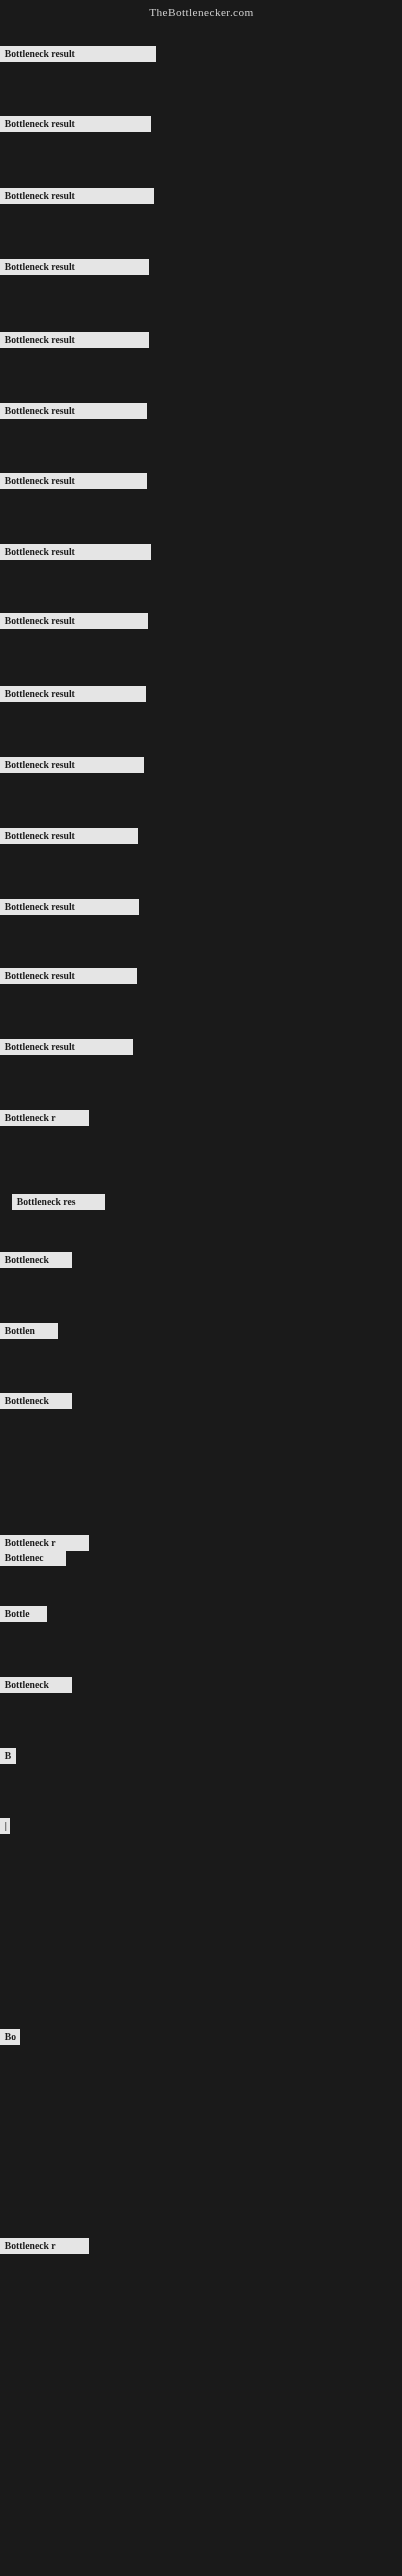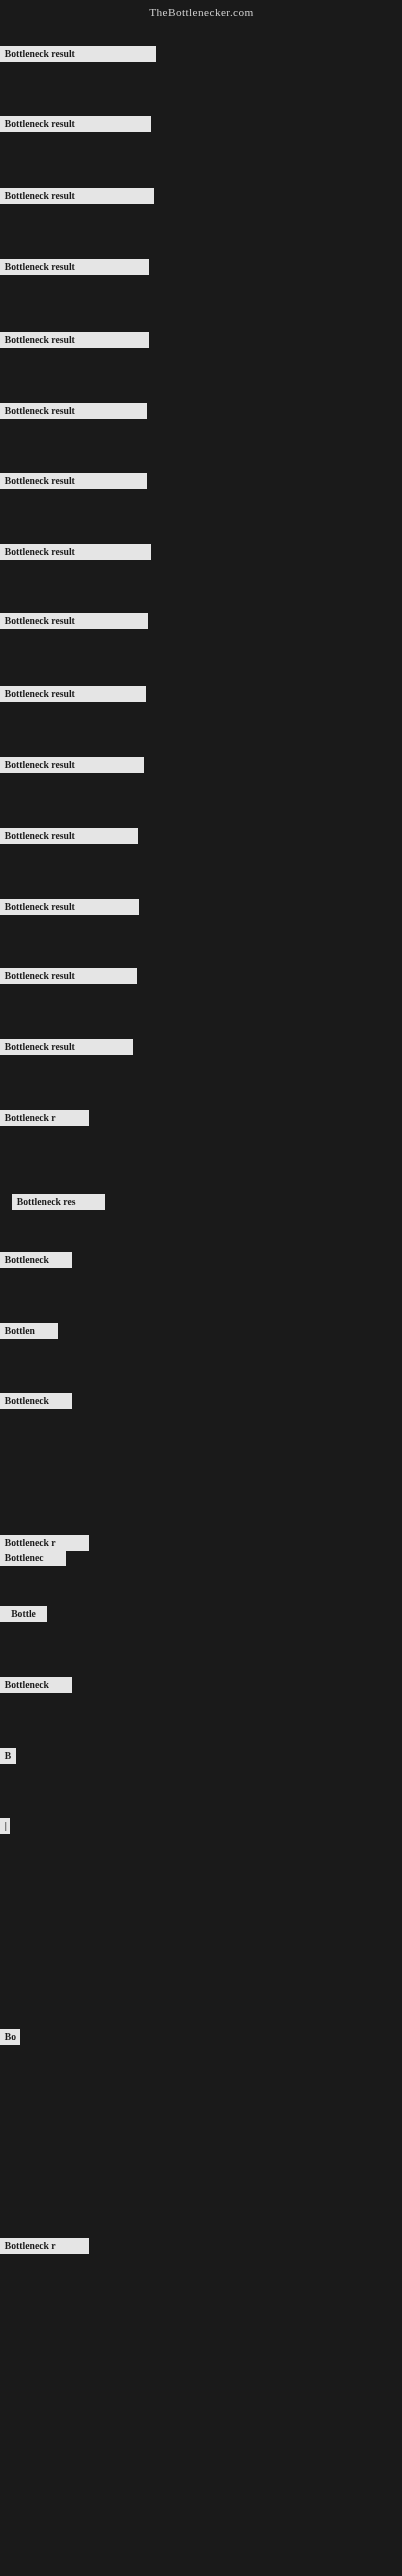--- a/index.html
+++ b/index.html
@@ -63,19 +63,19 @@
 <div class="bottleneck-item" style="top: 899px; left: 0px;"><span class="bottleneck-badge" style="max-width: 139px; width: 139px;">Bottleneck result</span></div>
 <div class="bottleneck-item" style="top: 968px; left: 0px;"><span class="bottleneck-badge" style="max-width: 137px; width: 137px;">Bottleneck result</span></div>
 <div class="bottleneck-item" style="top: 1039px; left: 0px;"><span class="bottleneck-badge" style="max-width: 133px; width: 133px;">Bottleneck result</span></div>
 <div class="bottleneck-item" style="top: 1110px; left: 0px;"><span class="bottleneck-badge" style="max-width: 89px; width: 89px;">Bottleneck r</span></div>
 <div class="bottleneck-item" style="top: 1181px; left: 12px; margin-top: 13px;"><span class="bottleneck-badge" style="max-width: 93px; width: 93px;">Bottleneck res</span></div>
 <div class="bottleneck-item" style="top: 1252px; left: 0px;"><span class="bottleneck-badge" style="max-width: 72px; width: 72px;">Bottleneck</span></div>
 <div class="bottleneck-item" style="top: 1323px; left: 0px;"><span class="bottleneck-badge" style="max-width: 58px; width: 58px;">Bottlen</span></div>
 <div class="bottleneck-item" style="top: 1393px; left: 0px;"><span class="bottleneck-badge" style="max-width: 72px; width: 72px;">Bottleneck</span></div>
 <div class="bottleneck-item" style="top: 1550px; left: 0px;"><span class="bottleneck-badge" style="max-width: 66px; width: 66px;">Bottlenec</span></div>
 <div class="bottleneck-item" style="top: 1535px; left: 0px;"><span class="bottleneck-badge" style="max-width: 89px; width: 89px;">Bottleneck r</span></div>
-<div class="bottleneck-item" style="top: 1606px; left: 0px; text-align: center;"><span class="bottleneck-badge" style="max-width: 47px; width: 47px;">Bottle</span></div>
+<div class="bottleneck-item" style="top: 1606px; left: 0px;"><span class="bottleneck-badge" style="max-width: 47px; width: 47px;">Bottle</span></div>
 <div class="bottleneck-item" style="top: 1677px; left: 0px;"><span class="bottleneck-badge" style="max-width: 72px; width: 72px;">Bottleneck</span></div>
 <div class="bottleneck-item" style="top: 1748px; left: 0px;"><span class="bottleneck-badge" style="max-width: 16px; width: 16px;">B</span></div>
 <div class="bottleneck-item" style="top: 1818px; left: 0px;"><span class="bottleneck-badge" style="max-width: 9.7px; width: 9.7px;">|</span></div>
 <div class="bottleneck-item" style="top: 2029px; left: 0px;"><span class="bottleneck-badge" style="max-width: 20px; width: 20px;">Bo</span></div>
 <div class="bottleneck-item" style="top: 2238px; left: 0px;"><span class="bottleneck-badge" style="max-width: 89px; width: 89px;">Bottleneck r</span></div>
 
 
 </body></html>

